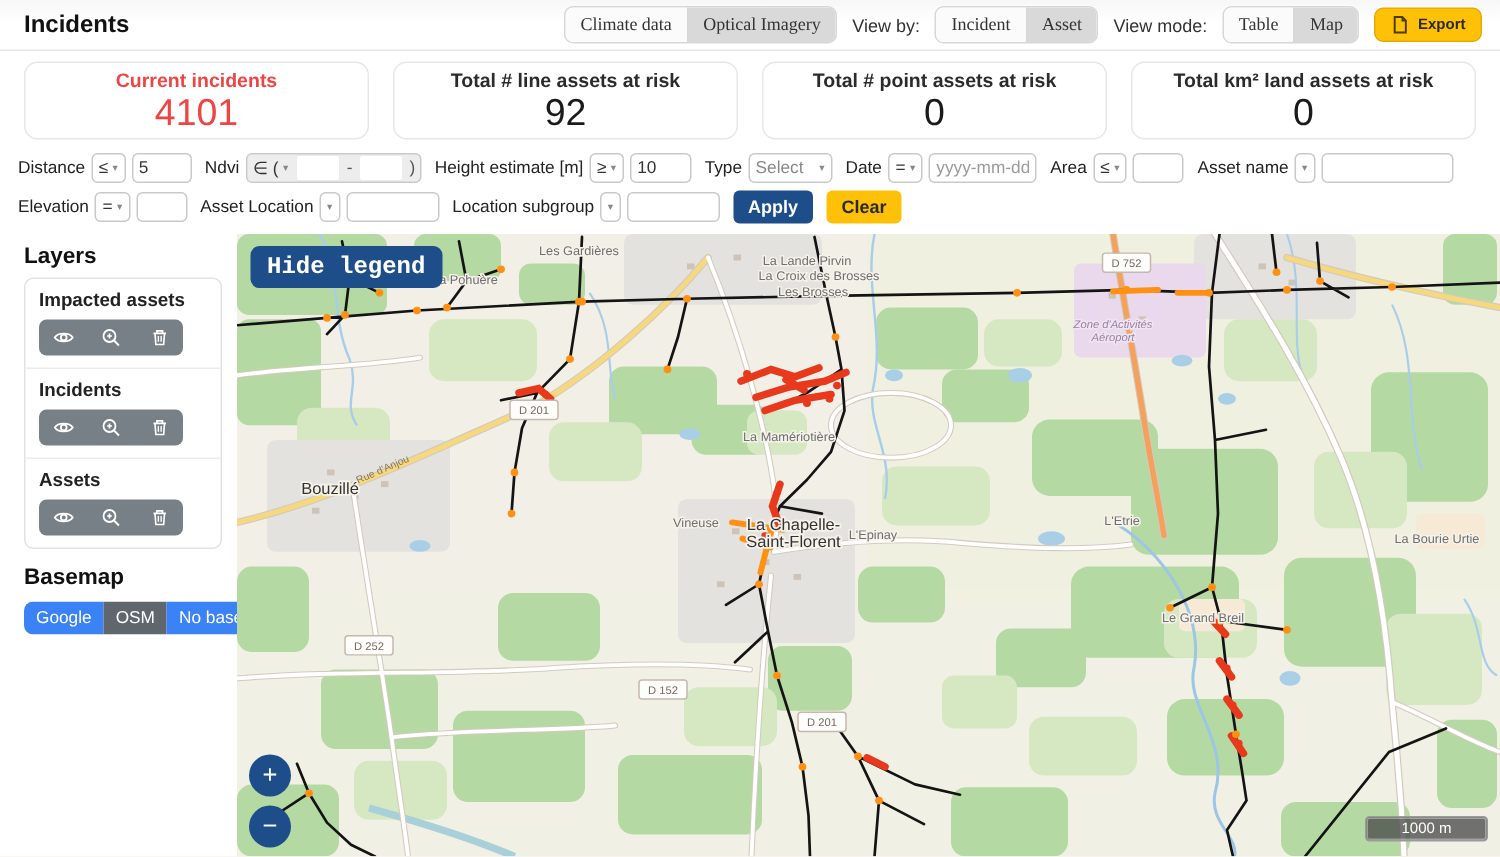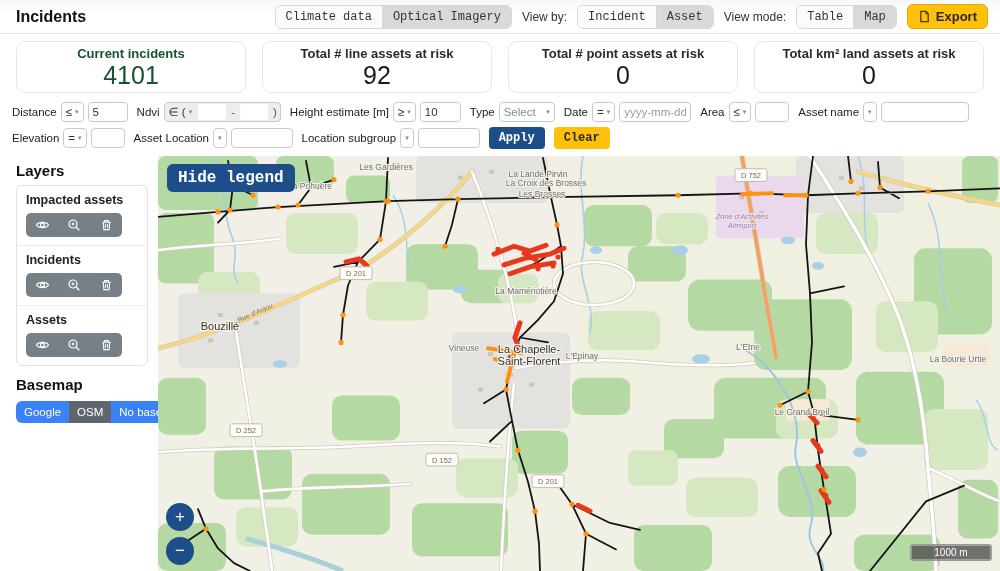--- a/index.html
+++ b/index.html
@@ -7,53 +7,53 @@
   body { font-family:"Liberation Sans", sans-serif; background:#fff; color:#222; }
   .app { width:1000px; height:571px; display:flex; flex-direction:column; }
 
   
   header { height:34px; flex:0 0 34px; display:flex; align-items:center;
            padding:0 12px 0 16px; border-bottom:1px solid #e6e6e6;
            background:linear-gradient(#f7f7f7, #ffffff 45%); }
   .hdr-title { font-size:16px; font-weight:600; color:#111; }
   .hdr-right { margin-left:auto; display:flex; align-items:center; gap:10px; }
   .seg { display:flex; border:1px solid #d7d7d7; border-radius:6px; overflow:hidden; background:#fbfbfb; }
-  .seg button { border:none; background:#fbfbfb; font-family:Liberation Mono, monospace; font-size:12px; color:#333;
+  .seg button { border:none; background:#fbfbfb; font-family:Liberation Serif, serif; font-size:12px; color:#333;
                 padding:4px 10px; cursor:pointer; white-space:nowrap; }
   .seg button + button { border-left:1px solid #d7d7d7; }
   .seg button.sel { background:#d9d9d9; }
   .hdr-lbl { font-size:12px; color:#333; white-space:nowrap; }
   .export-btn { display:flex; align-items:center; gap:5px; background:#ffc107; border:1px solid #e5ab00;
-                border-radius:6px; padding:4px 10px; font-family:inherit; font-size:13px; font-weight:600;
+                border-radius:6px; padding:4px 10px; font-family:inherit; font-size:10px; font-weight:600;
                 color:#2b2b2b; cursor:pointer; }
 
   
   .stats { height:64px; flex:0 0 64px; display:flex; gap:16px; padding:7px 16px 5px; }
   .card { flex:1; border:1px solid #e7e7e7; border-radius:9px; text-align:center; padding-top:4px; }
   .card .lbl { font-size:13px; font-weight:600; color:#2b2b2b; }
   .card .val { font-size:25px; color:#1a1a1a; line-height:1.1; margin-top:1px; }
-  .card.amber .lbl, .card.amber .val { color:#14532d; }
+  .card.amber .lbl, .card.amber .val { color:#ef4444; }
 
   
   .filters { padding:2px 12px 4px; flex:0 0 50px; }
   .frow { display:flex; align-items:center; gap:9px; height:23px; margin-bottom:3px; }
   .fgroup { display:flex; align-items:center; gap:4px; white-space:nowrap; }
   .flabel { font-size:11.5px; color:#222; }
   .fsel { display:flex; align-items:center; gap:3px; border:1px solid #c9c9c9; border-radius:4px;
           background:#fff; height:20px; padding:0 4px; font-size:11.5px; color:#333; cursor:pointer; }
   .caret { font-size:7px; color:#888; }
   .finput { border:1px solid #c9c9c9; border-radius:4px; height:20px; font-family:inherit;
             font-size:11.5px; padding:0 4px; color:#333; background:#fff; }
   .finput::placeholder { color:#9a9a9a; }
   .ndvi-grp { display:flex; align-items:center; border:1px solid #c9c9c9; border-radius:4px;
               background:#ededed; height:20px; overflow:hidden; }
   .ndvi-grp .fsel { border:none; border-radius:0; background:#ededed; height:18px; }
   .ndvi-grp .finput { border:none; border-radius:2px; height:16px; width:28px; margin:0 2px; }
   .ndvi-sep, .ndvi-close { font-size:11.5px; color:#555; padding:0 3px; }
-  .btn { border:none; border-radius:4px; height:22px; padding:0 10px; font-family:Liberation Mono, monospace;
+  .btn { border:none; border-radius:4px; height:22px; padding:0 10px; font-family:Liberation Sans, sans-serif;
          font-size:12px; font-weight:600; cursor:pointer; }
   .btn.apply { background:#1d4e89; color:#fff; }
   .btn.clear { background:#ffc107; color:#2b2b2b; }
 
   
   .content { flex:1; display:flex; min-height:0; }
   aside { width:158px; flex:0 0 158px; padding:2px 10px 0 16px; }
   .side-h { font-size:15px; font-weight:600; color:#111; margin:4px 0 6px; }
   .layers-box { border:1px solid #e2e2e2; border-radius:6px; overflow:hidden; }
   .layer-item { padding:7px 9px 8px; border-bottom:1px solid #ececec; }

